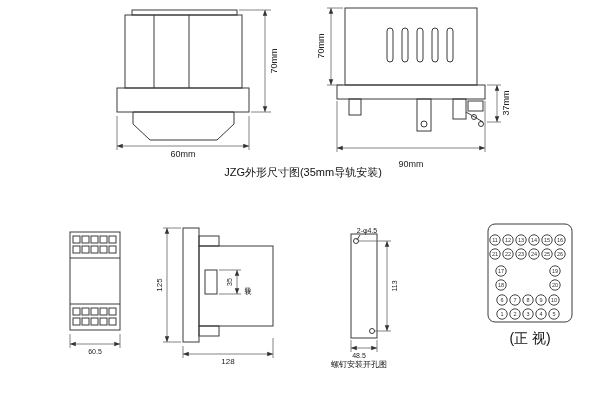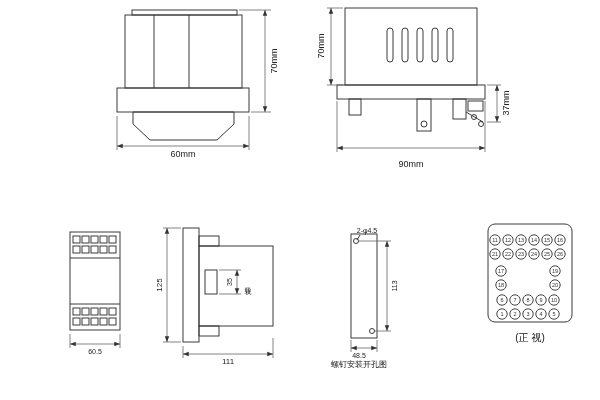--- a/index.html
+++ b/index.html
@@ -11,21 +11,21 @@
   .lbl{
     position:absolute;color:#222;white-space:nowrap;line-height:1;
     transform:translate(-50%,-50%);
   }
   .rot{transform:translate(-50%,-50%) rotate(-90deg);}
   .vert{
     writing-mode:vertical-rl;text-orientation:upright;
     transform:translate(-50%,-50%);letter-spacing:1px;
   }
   .s7{font-size:7px}.s8{font-size:8px}.s9{font-size:9px}
-  .s10{font-size:10px}.s11{font-size:11px}
+  .s10{font-size:14px}.s11{font-size:11px}
   .cap{color:#111;}
 </style>
 </head>
 <body>
 
 <div class="canvas">
 
 <svg width="600" height="400" viewBox="0 0 600 400">
   <defs>
     <marker id="arr" viewBox="0 0 10 10" refX="9.5" refY="5" markerWidth="8" markerHeight="8" orient="auto-start-reverse">
@@ -207,26 +207,27 @@
     </g>
 
   </g>
 </svg>
 
 <div class="lbl rot s9" style="left:259px;top:61px">70mm</div>
 <div class="lbl s9" style="left:168px;top:154px">60mm</div>
 <div class="lbl rot s9" style="left:306px;top:46px">70mm</div>
 <div class="lbl rot s9" style="left:491px;top:103px">37mm</div>
 <div class="lbl s9" style="left:396px;top:164px">90mm</div>
+<div class="lbl s11 cap" style="left:288px;top:172px">JZG外形尺寸图(35mm导轨安装)</div>
 
 <div class="lbl s7" style="left:80px;top:351px">60.5</div>
 <div class="lbl rot s8" style="left:145px;top:285px">125</div>
 <div class="lbl rot s7" style="left:214px;top:282px">35</div>
 <div class="lbl vert s7" style="left:233px;top:282px">导轨</div>
-<div class="lbl s8" style="left:213px;top:362px">111</div>
+<div class="lbl s8" style="left:213px;top:362px">128</div>
 
 <div class="lbl s7" style="left:352px;top:230px">2-φ4.5</div>
 <div class="lbl rot s7" style="left:379px;top:286px">113</div>
 <div class="lbl s7" style="left:344px;top:355px">48.5</div>
 <div class="lbl s8 cap" style="left:344px;top:365px">螺钉安装开孔图</div>
 
 <div class="lbl s10 cap" style="left:515px;top:338px">(正 视)</div>
 
 </div>
 

